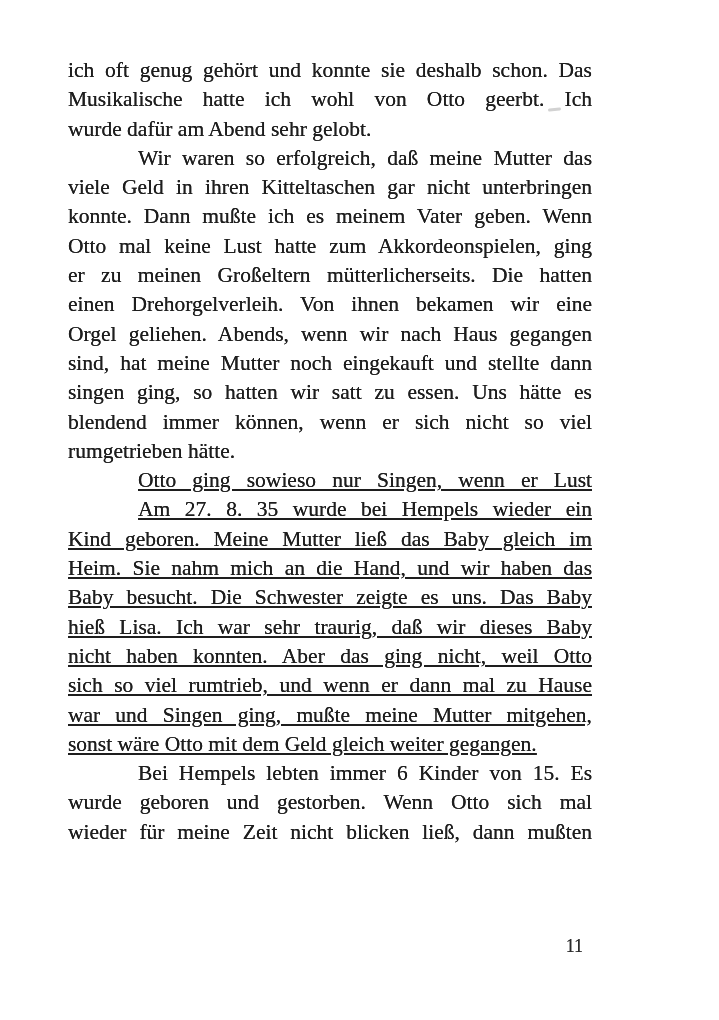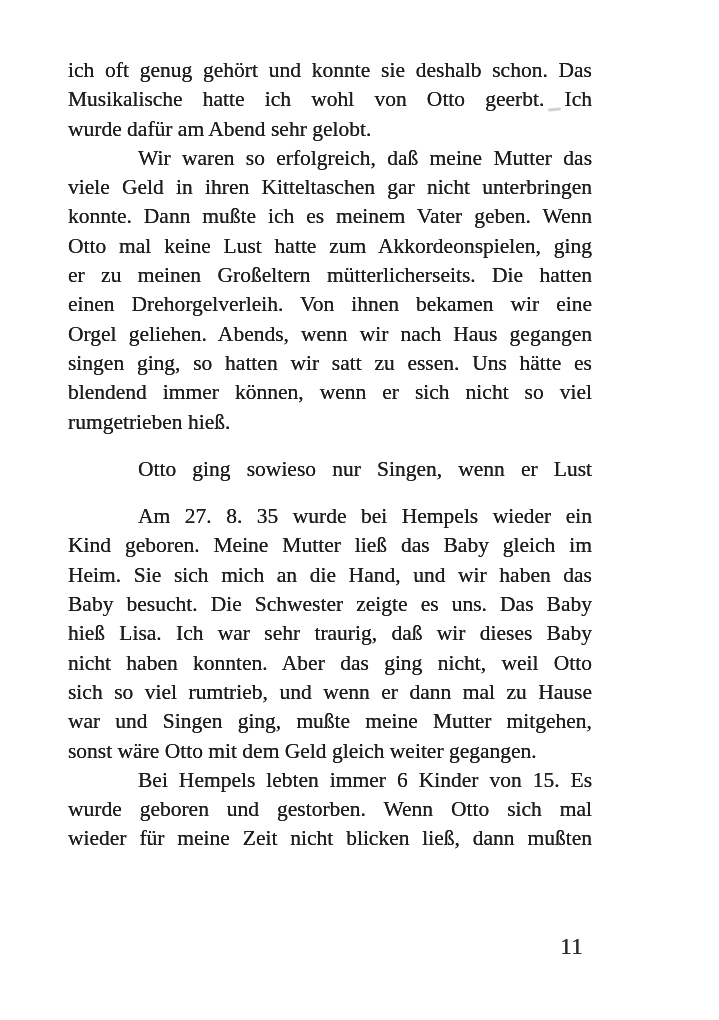--- a/index.html
+++ b/index.html
@@ -23,21 +23,21 @@
     position:absolute;
     left:68px;
     top:56px;
     width:524px;
     color:var(--ink);
     font-size:21.5px;
     line-height:29.3px;
     text-shadow:0 0 0.5px currentColor; 
   }
   .paragraph{margin:0;}
-  .paragraph.gap-before{margin-top:18px;}
+  .paragraph.gap-before{text-decoration:underline;}
   .line{
     height:29.3px;
     overflow:hidden;
     text-align:justify;
     text-align-last:justify;
     white-space:normal;
   }
   
   .line:not(.last)::after{
     content:"";
@@ -49,21 +49,21 @@
     text-align-last:left;
   }
   .line.indent{
     padding-left:70px;
   }
   .page-number{
     position:absolute;
     top:933px;
     right:136px;
     color:#2c2c2c;
-    font-size:24px;
+    font-size:18px;
     line-height:27px;
     text-shadow:0 0 0.4px currentColor;
   }
   .scan-artifact{
     position:absolute;
     left:548px;
     top:108px;
     width:13px;
     height:3px;
     background:#bfbfbf;
@@ -83,31 +83,32 @@
         <div class="line last">wurde dafür am Abend sehr gelobt.</div>
       </div>
       <div class="paragraph">
         <div class="line indent">Wir waren so erfolgreich, daß meine Mutter das</div>
         <div class="line">viele Geld in ihren Kitteltaschen gar nicht unterbringen</div>
         <div class="line">konnte. Dann mußte ich es meinem Vater geben. Wenn</div>
         <div class="line">Otto mal keine Lust hatte zum Akkordeonspielen, ging</div>
         <div class="line">er zu meinen Großeltern mütterlicherseits. Die hatten</div>
         <div class="line">einen Drehorgelverleih. Von ihnen bekamen wir eine</div>
         <div class="line">Orgel geliehen. Abends, wenn wir nach Haus gegangen</div>
+        <div class="line">sind, hat meine Mutter noch eingekauft und stellte dann</div>
         <div class="line">singen ging, so hatten wir satt zu essen. Uns hätte es</div>
         <div class="line">blendend immer können, wenn er sich nicht so viel</div>
-        <div class="line last">rumgetrieben hieß.</div>
+        <div class="line last">rumgetrieben hätte.</div>
       </div>
       <div class="paragraph gap-before">
         <div class="line indent">Otto ging sowieso nur Singen, wenn er Lust</div>
       </div>
       <div class="paragraph gap-before">
         <div class="line indent">Am 27. 8. 35 wurde bei Hempels wieder ein</div>
         <div class="line">Kind geboren. Meine Mutter ließ das Baby gleich im</div>
-        <div class="line">Heim. Sie sich mich an die Hand, und wir haben das</div>
+        <div class="line">Heim. Sie nahm mich an die Hand, und wir haben das</div>
         <div class="line">Baby besucht. Die Schwester zeigte es uns. Das Baby</div>
         <div class="line">hieß Lisa. Ich war sehr traurig, daß wir dieses Baby</div>
         <div class="line">nicht haben konnten. Aber das ging nicht, weil Otto</div>
         <div class="line">sich so viel rumtrieb, und wenn er dann mal zu Hause</div>
         <div class="line">war und Singen ging, mußte meine Mutter mitgehen,</div>
         <div class="line last">sonst wäre Otto mit dem Geld gleich weiter gegangen.</div>
       </div>
       <div class="paragraph">
         <div class="line indent">Bei Hempels lebten immer 6 Kinder von 15. Es</div>
         <div class="line">wurde geboren und gestorben. Wenn Otto sich mal</div>

